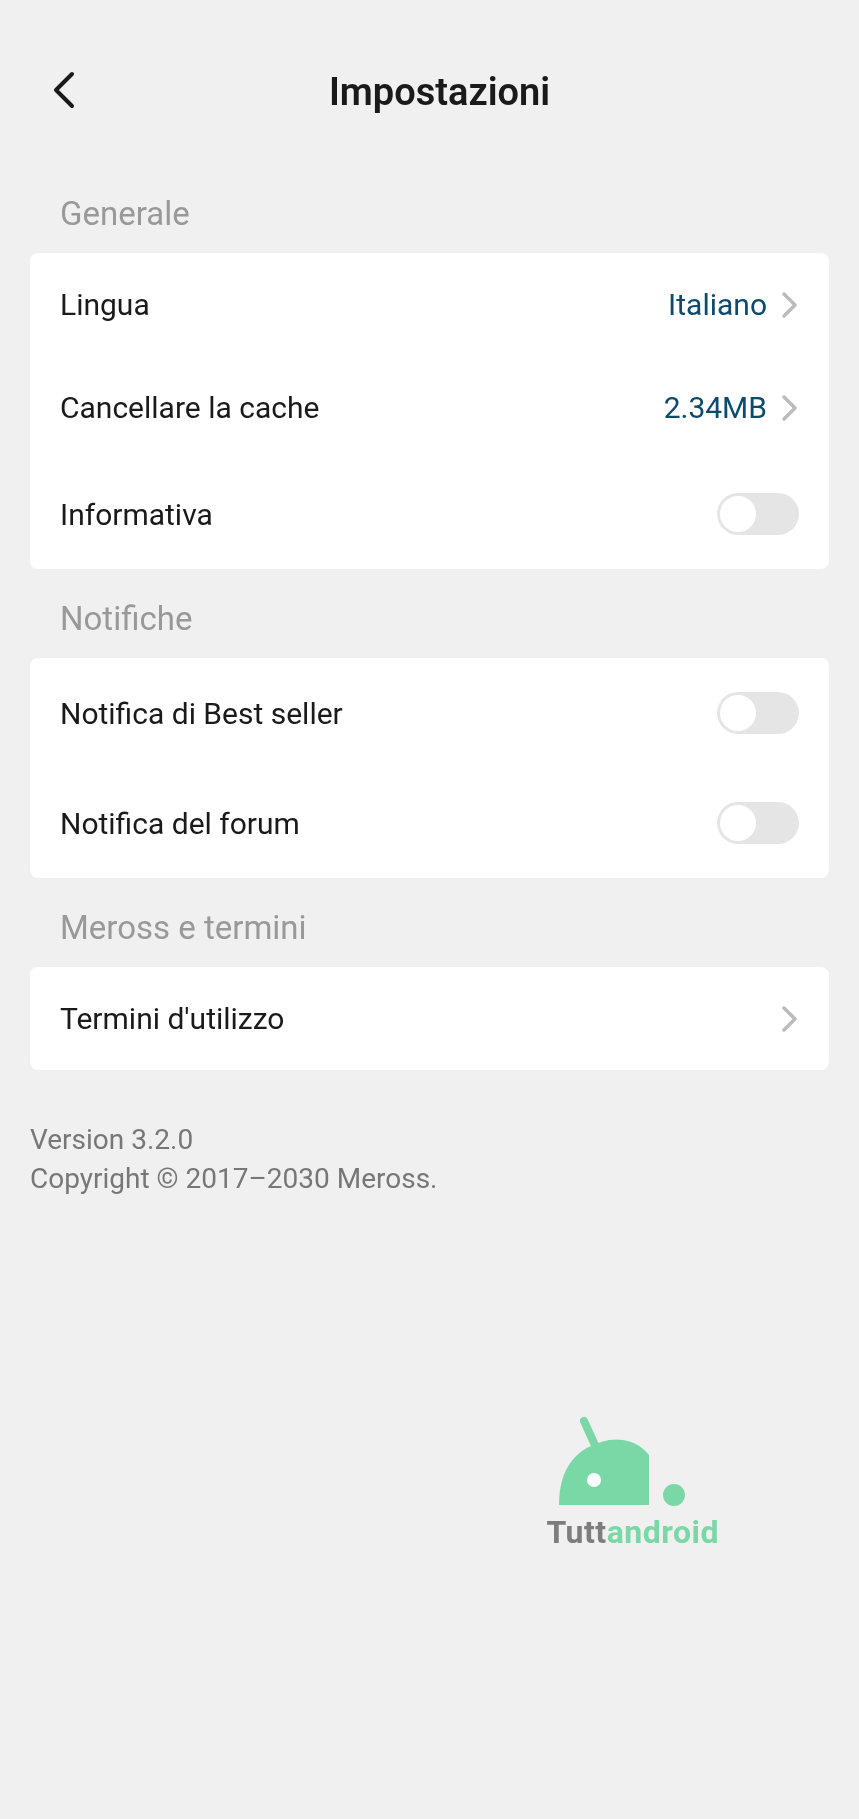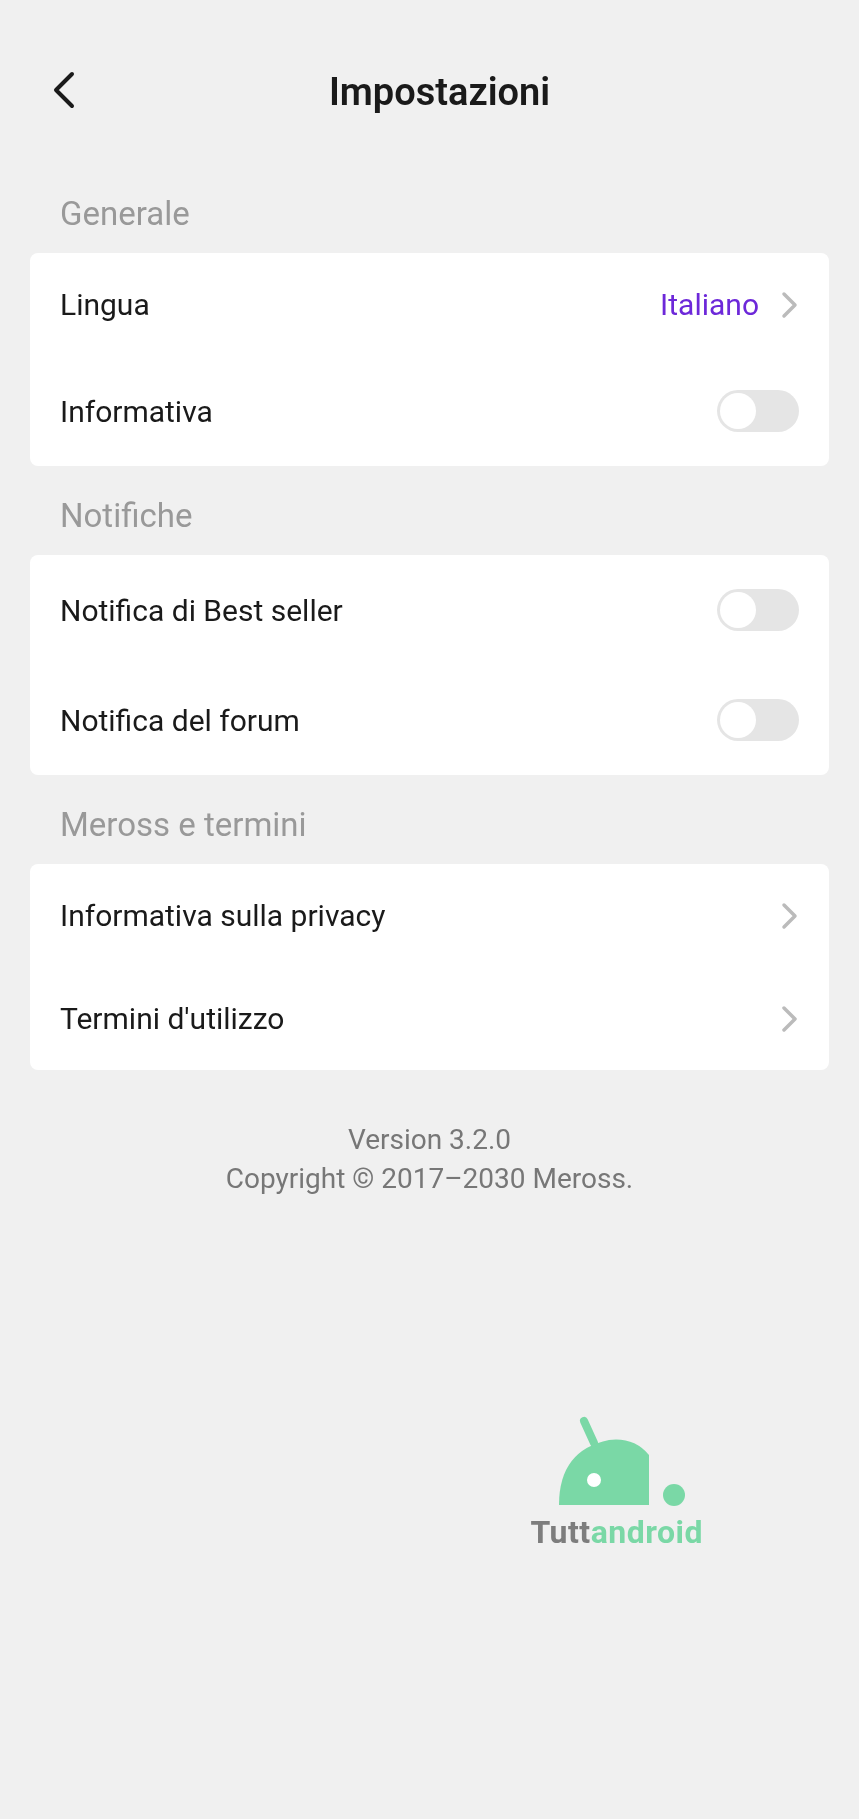--- a/index.html
+++ b/index.html
@@ -56,22 +56,22 @@
       cursor: pointer;
     }
     .row-label {
       font-size: 30px;
       color: #1a1a1a;
       flex: 1;
       font-weight: 400;
     }
     .row-value {
       font-size: 30px;
-      color: #6d28d9;
-      margin-right: 22px;
+      color: #0c4a6e;
+      margin-right: 14px;
       font-weight: 400;
     }
     .chevron {
       display: flex;
       align-items: center;
     }
     .chevron svg {
       width: 18px;
       height: 28px;
     }
@@ -86,31 +86,31 @@
     .toggle-knob {
       width: 36px;
       height: 36px;
       background: #fff;
       border-radius: 50%;
       position: absolute;
       top: 3px;
       left: 3px;
     }
     .footer {
-      text-align: center;
+      text-align: left;
       padding: 50px 30px 0 30px;
       color: #777;
       font-size: 28px;
       line-height: 1.4;
       font-weight: 400;
     }
     .watermark-text {
       position: absolute;
       bottom: 268px;
-      right: 156px;
+      right: 140px;
       font-size: 32px;
       font-weight: 700;
       letter-spacing: 0.5px;
     }
     .watermark-tutt {
       color: #7d7d7d;
     }
     .watermark-android {
       color: #7ad8a6;
     }
@@ -137,53 +137,54 @@
   <div class="row">
     <div class="row-label">Lingua</div>
     <div class="row-value">Italiano</div>
     <div class="chevron">
       <svg viewBox="0 0 18 28">
           <path d="M 3 3 L 14 14 L 3 25" stroke="#bbb" stroke-width="3.5" fill="none" stroke-linecap="round" stroke-linejoin="round"></path>
         </svg>
     </div>
   </div>
   <div class="row">
-    <div class="row-label">Informativa</div>
-    <div class="toggle">
-      <div class="toggle-knob"></div>
-    </div>
-  </div>
-</div>
-
-<div class="section-header">Notifiche</div>
-<div class="card">
-  <div class="row">
-    <div class="row-label">Notifica di Best seller</div>
-    <div class="toggle">
-      <div class="toggle-knob"></div>
-    </div>
-  </div>
-  <div class="row">
-    <div class="row-label">Notifica del forum</div>
-    <div class="toggle">
-      <div class="toggle-knob"></div>
-    </div>
-  </div>
-</div>
-
-<div class="section-header">Meross e termini</div>
-<div class="card">
-  <div class="row">
-    <div class="row-label">Informativa sulla privacy</div>
+    <div class="row-label">Cancellare la cache</div>
+    <div class="row-value">2.34MB</div>
     <div class="chevron">
       <svg viewBox="0 0 18 28">
           <path d="M 3 3 L 14 14 L 3 25" stroke="#bbb" stroke-width="3.5" fill="none" stroke-linecap="round" stroke-linejoin="round"></path>
         </svg>
     </div>
   </div>
+  <div class="row">
+    <div class="row-label">Informativa</div>
+    <div class="toggle">
+      <div class="toggle-knob"></div>
+    </div>
+  </div>
+</div>
+
+<div class="section-header">Notifiche</div>
+<div class="card">
+  <div class="row">
+    <div class="row-label">Notifica di Best seller</div>
+    <div class="toggle">
+      <div class="toggle-knob"></div>
+    </div>
+  </div>
+  <div class="row">
+    <div class="row-label">Notifica del forum</div>
+    <div class="toggle">
+      <div class="toggle-knob"></div>
+    </div>
+  </div>
+</div>
+
+<div class="section-header">Meross e termini</div>
+<div class="card">
   <div class="row">
     <div class="row-label">Termini d'utilizzo</div>
     <div class="chevron">
       <svg viewBox="0 0 18 28">
           <path d="M 3 3 L 14 14 L 3 25" stroke="#bbb" stroke-width="3.5" fill="none" stroke-linecap="round" stroke-linejoin="round"></path>
         </svg>
     </div>
   </div>
 </div>
 

